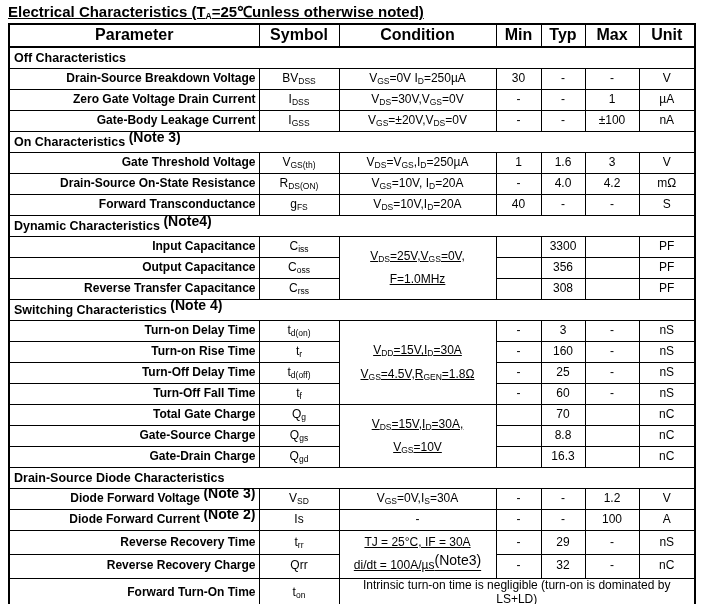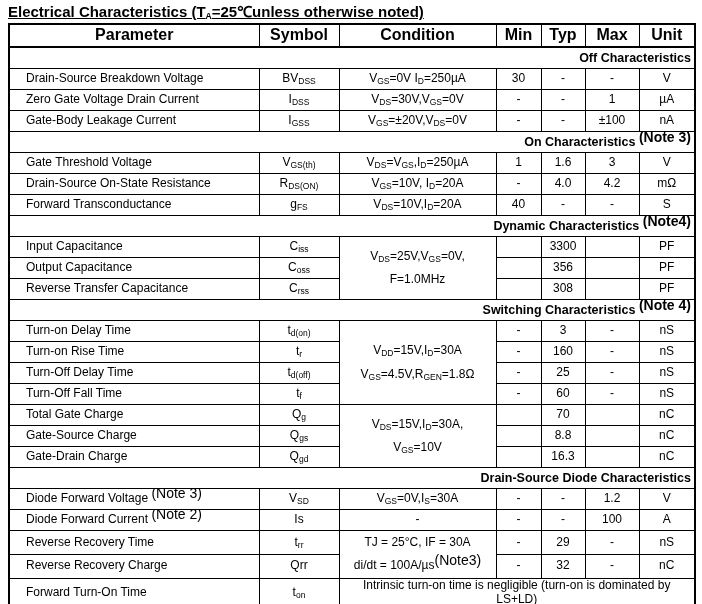--- a/index.html
+++ b/index.html
@@ -21,25 +21,25 @@
     border:1px solid #000;
     font-size:12px;line-height:1.15;
     padding:0 3px;height:20px;
     text-align:center;vertical-align:middle;
     overflow:hidden;
   }
   .spec thead th{
     font-weight:bold;font-size:16px;height:21px;
     border-bottom:2px solid #000;
   }
-  .spec td.param{text-align:left;padding-left:16px;}
+  .spec td.param{text-align:right;padding-left:8px;font-weight:bold;}
   .spec td.section{
-    text-align:right;font-weight:bold;padding-left:4px;font-size:12.5px;
-  }
-  .spec td.cond2{line-height:1.95;}
+    text-align:left;font-weight:bold;padding-left:4px;font-size:12.5px;
+  }
+  .spec td.cond2{line-height:1.95;text-decoration:underline;}
   .spec td.fullnote{text-align:center;}
   sub{font-size:8.5px;line-height:0;vertical-align:-2px;}
   sup{font-size:14px;line-height:0;vertical-align:4px;}
 </style>
 </head>
 <body>
 
 <div class="sheet">
   <div class="title">Electrical Characteristics (T<sub>A</sub>=25℃unless otherwise noted)</div>
 

